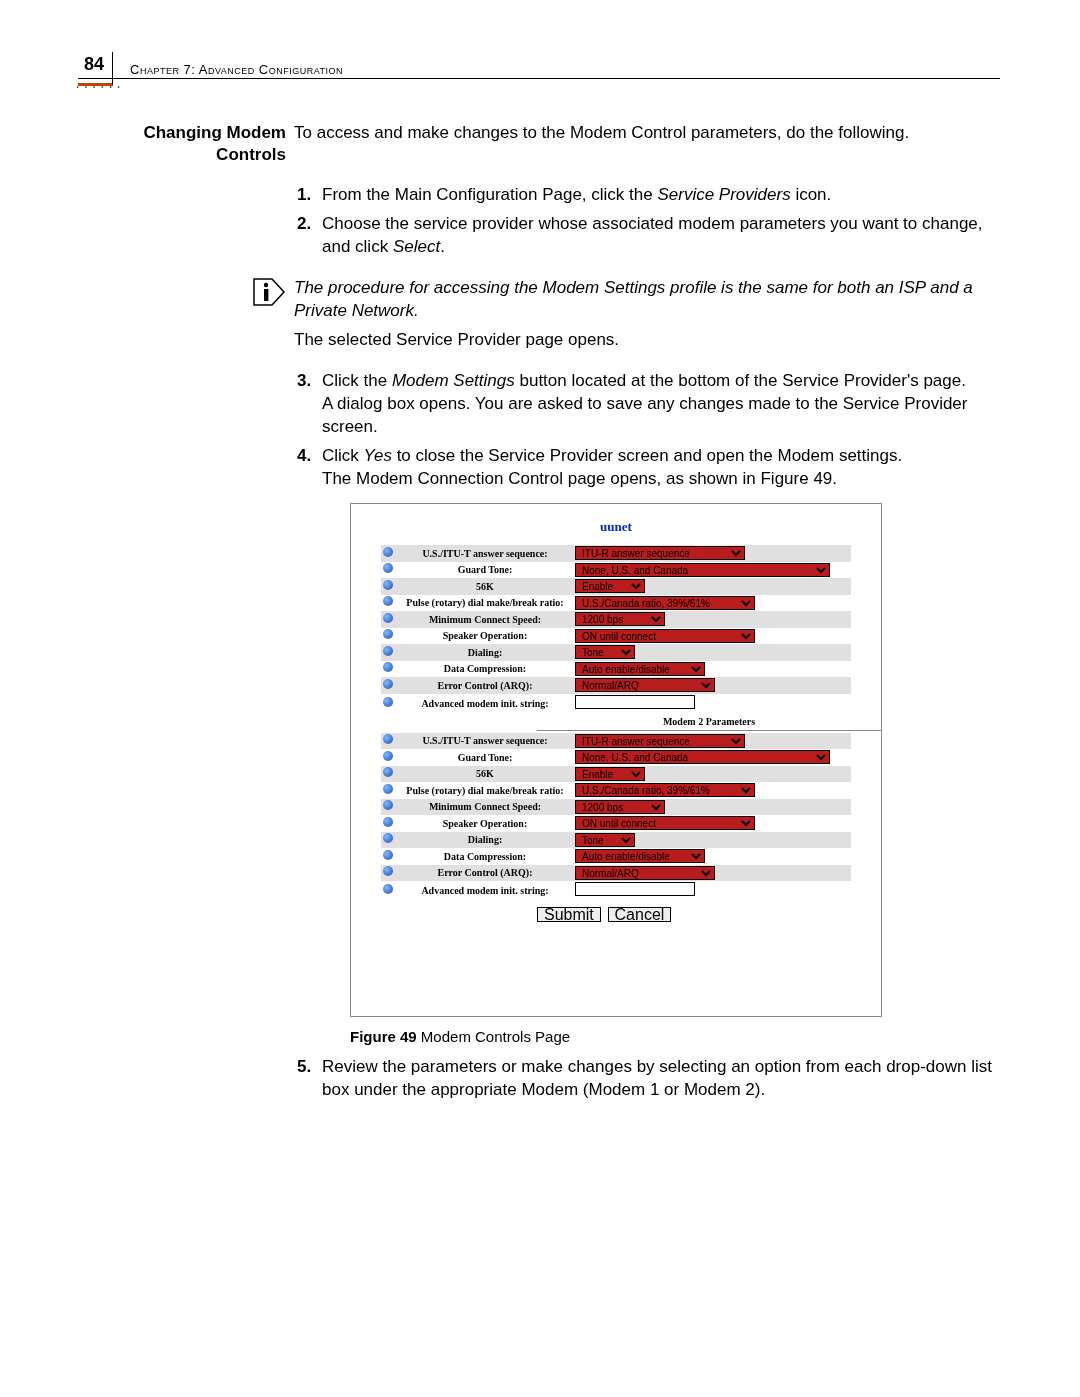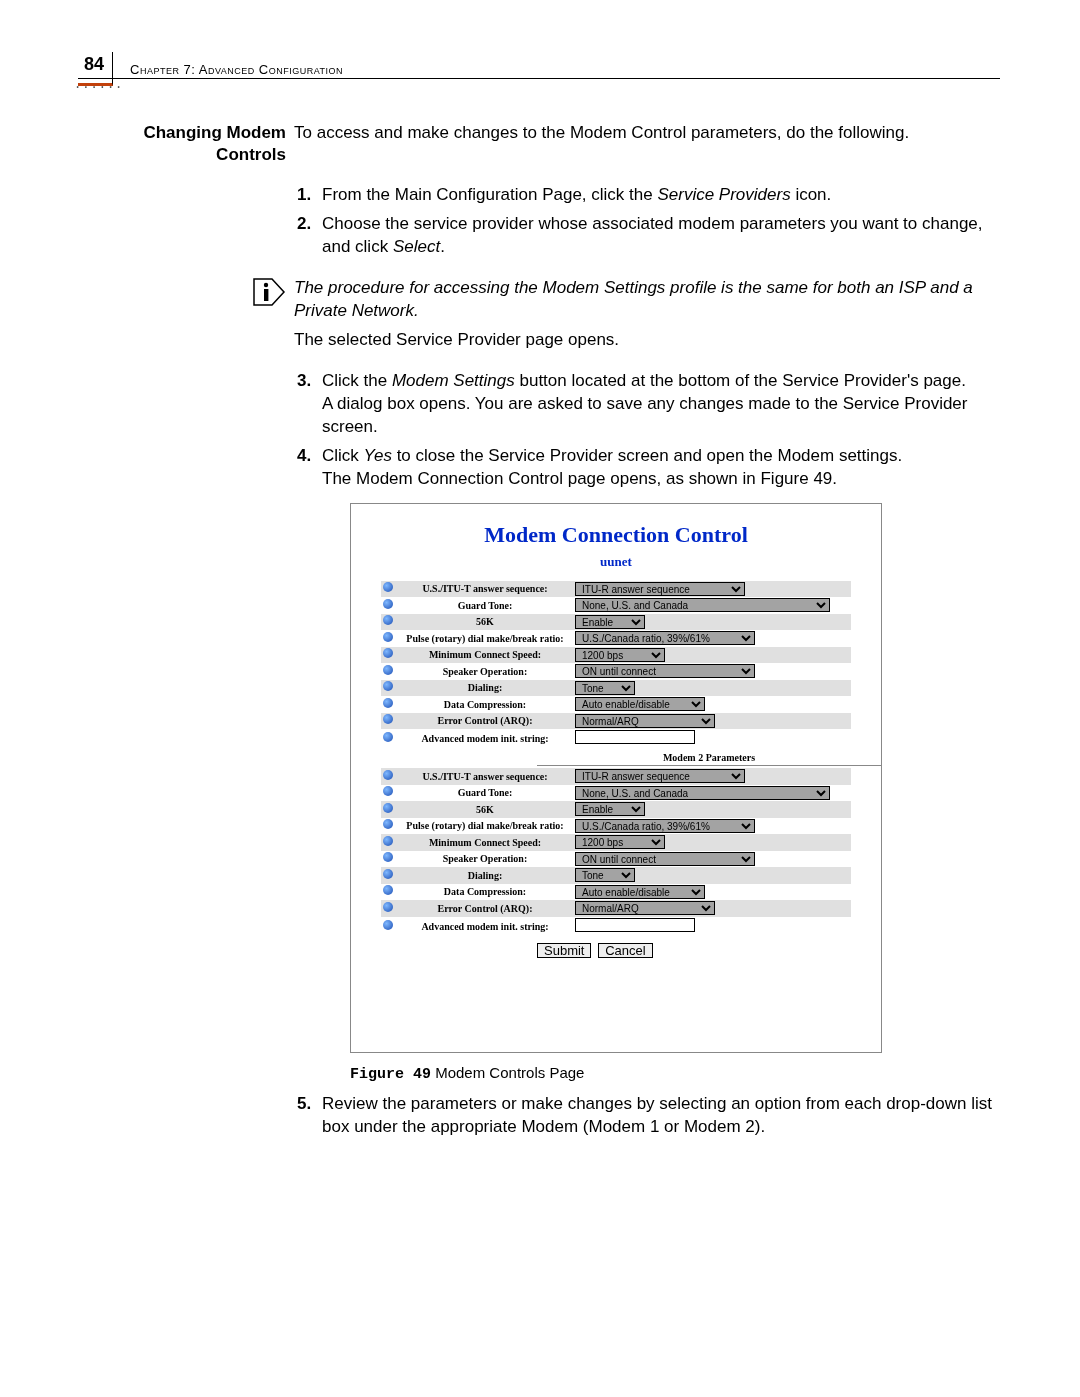--- a/index.html
+++ b/index.html
@@ -158,21 +158,21 @@
     text-align: center;
     font-weight: bold;
     padding: 0 4px;
   }
   .fig-input { flex: 1 1 auto; }
   .fig-select {
     font-family: Arial, sans-serif;
     font-size: 10px;
     height: 14px;
     border: 1px solid #000;
-    background: #a3a3a3;
+    background: #b91c1c;
     padding: 0 2px;
   }
   .fig-textbox {
     font-family: Arial, sans-serif;
     font-size: 10px;
     height: 14px;
     border: 1px solid #000;
     background: #fff;
     width: 120px;
     display: inline-block;
@@ -186,34 +186,34 @@
     border-bottom: 1px solid #888;
     margin: 2px 0 2px 186px;
     padding-bottom: 1px;
   }
   .fig-buttons {
     margin-left: 186px;
     margin-top: 3px;
   }
   .fig-btn {
     font-family: Arial, sans-serif;
-    font-size: 13px;
+    font-size: 16px;
     border: 1px solid #000;
     background: #eee;
     padding: 0 6px;
     height: 15px;
     line-height: 13px;
     display: inline-block;
     margin-right: 2px;
   }
   .figure-caption {
     margin: 10px 0 8px 28px;
     font-size: 15px;
   }
-  .figure-caption b { font-weight: bold; font-family: Liberation Mono, monospace; }
+  .figure-caption b { font-weight: bold; }
 </style>
 </head>
 <body>
 
 <div class="page">
   <div class="page-number-box">84</div>
   <div class="dots">······</div>
   <div class="top-rule"></div>
   <div class="running-head">Chapter 7: Advanced Configuration</div>
 
@@ -264,21 +264,20 @@
           <li>
             <span>Click the </span><em class="ui">Modem Settings</em><span> button located at the bottom of the Service Provider's page.</span>
             <div class="para">A dialog box opens. You are asked to save any changes made to the Service Provider screen.</div>
           </li>
           <li>
             <span>Click </span><em class="ui">Yes</em><span> to close the Service Provider screen and open the Modem settings.</span>
             <div class="para">The Modem Connection Control page opens, as shown in Figure 49.</div>
 
             
             <div class="figure-wrap">
-              <div class="fig-title">Modem Connection Control</div>
               <div class="fig-sub">uunet</div>
 
               <div class="fig-body" id="fig-modem1">
                   <div class="fig-row band">
                     <div class="fig-help"><span class="help-icon"></span></div>
                     <div class="fig-label">U.S./ITU-T answer sequence:</div>
                     <div class="fig-input"><select class="fig-select" style="width: 170px;"><option>ITU-R answer sequence</option></select></div>
                   </div>
                   <div class="fig-row">
                     <div class="fig-help"><span class="help-icon"></span></div>

